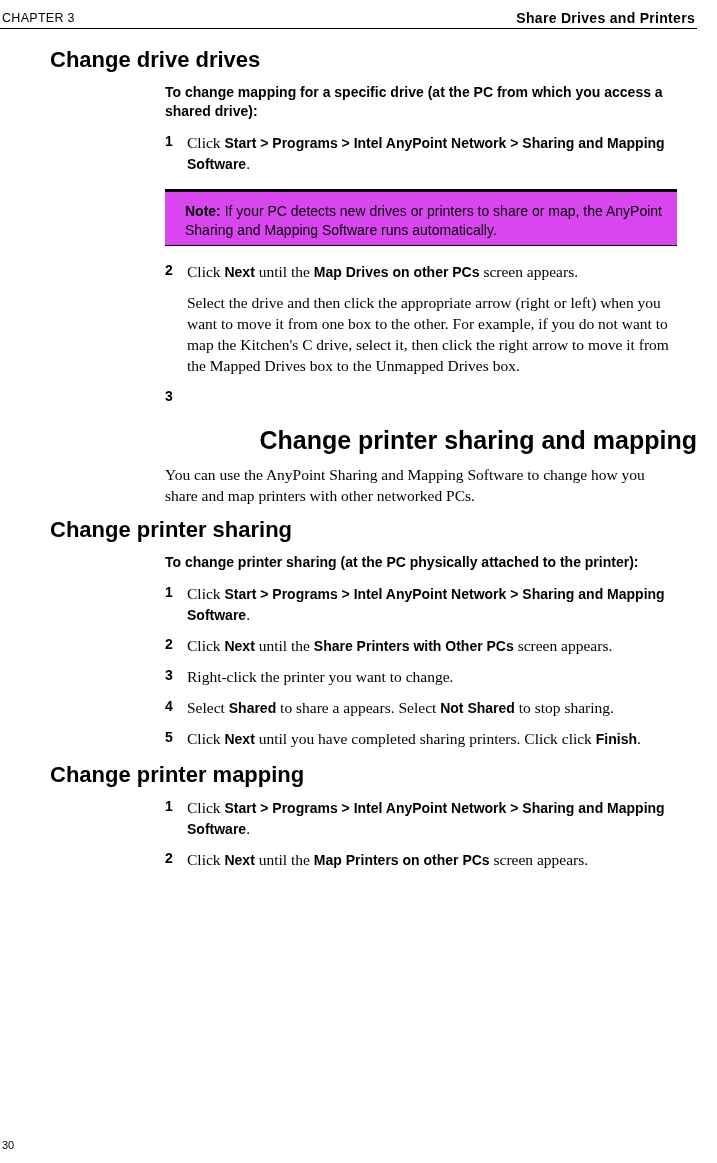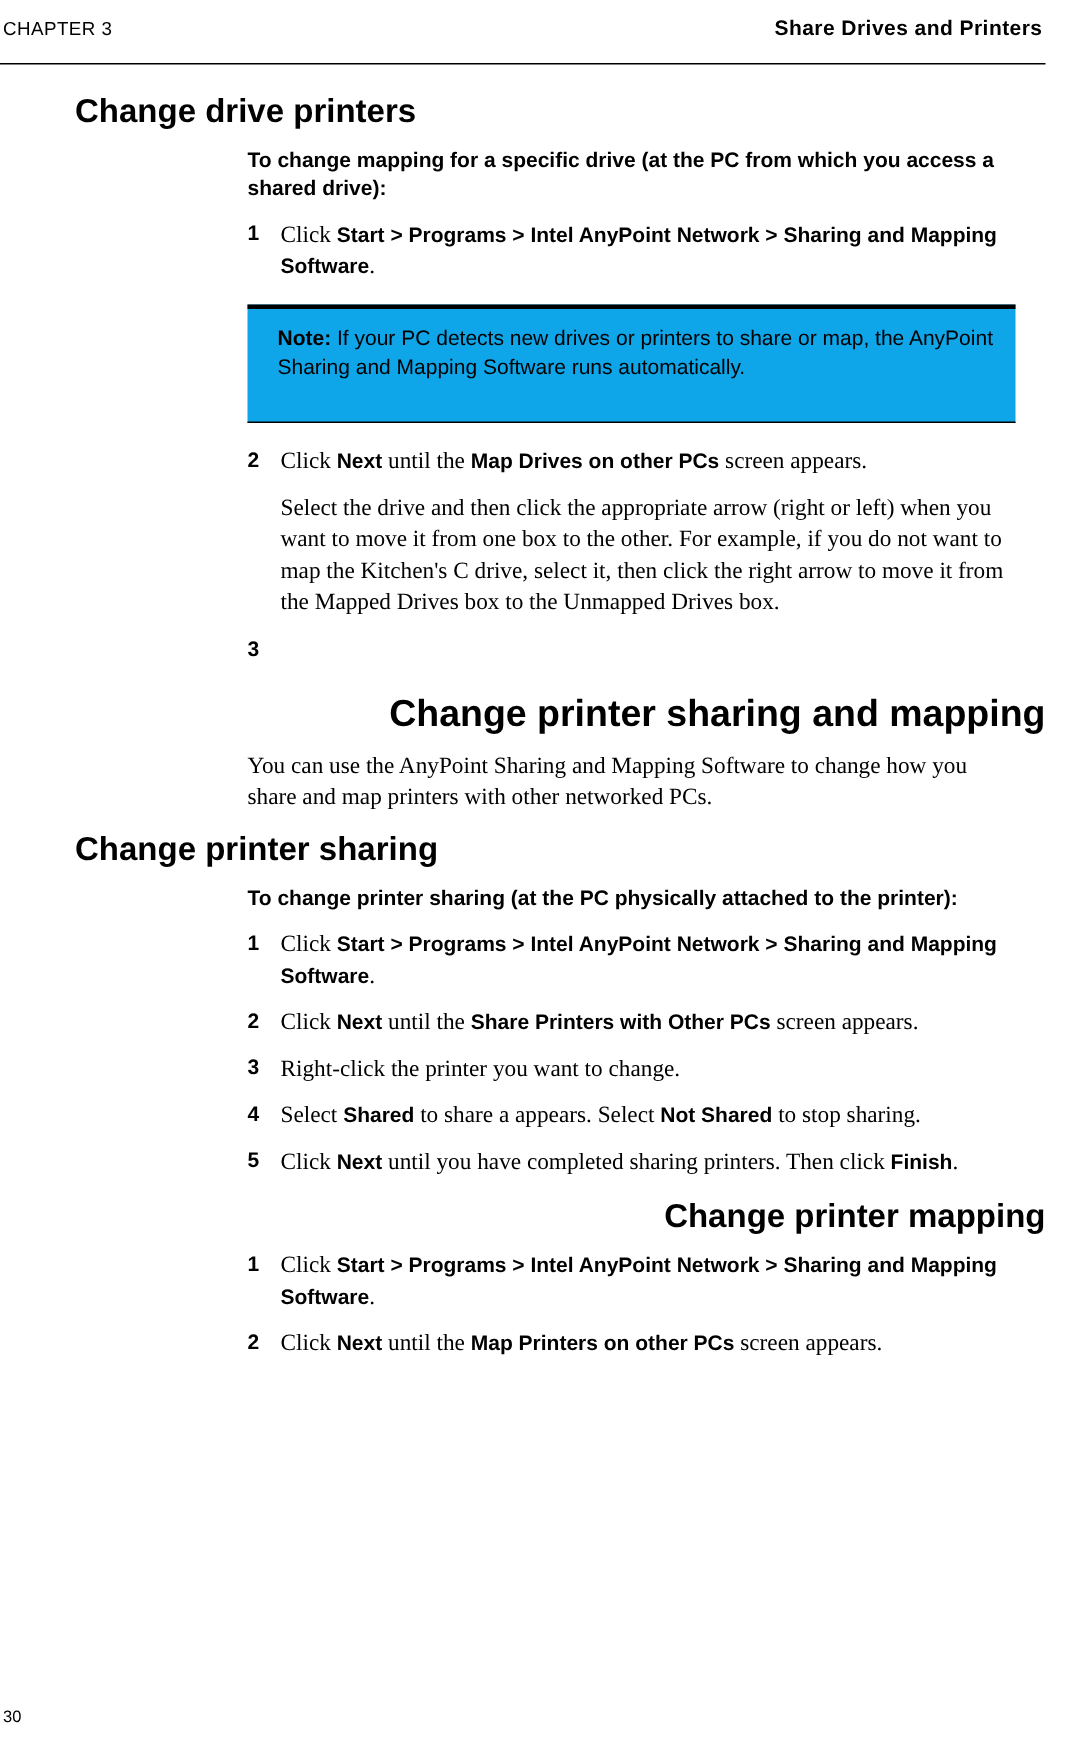--- a/index.html
+++ b/index.html
@@ -8,25 +8,25 @@
     font-size: 15px;
     color: #000;
     background: #fff;
     width: 717px;
     height: 1163px;
     position: relative;
     padding: 10px 20px 0 0;
   }
   .header-bar {
     border-bottom: 1.5px solid #000;
-    padding-bottom: 16px;
+    padding-bottom: 2px;
     margin-bottom: 18px;
     display: flex;
     justify-content: space-between;
-    align-items: flex-end;
+    align-items: center;
     padding-left: 2px;
     padding-right: 2px;
   }
   .chapter-label {
     font-family: Arial, Helvetica, sans-serif;
     font-size: 12.5px;
     letter-spacing: 0.3px;
   }
   .page-title-right {
     font-family: Arial, Helvetica, sans-serif;
@@ -77,22 +77,22 @@
     line-height: 1.35;
   }
   .step-text .bold, .para .bold {
     font-family: Arial, Helvetica, sans-serif;
     font-weight: bold;
     font-size: 14px;
   }
   .note-box {
     border-top: 3px solid #000;
     border-bottom: 1.5px solid #000;
-    background: #0ea5e9;
-    padding: 10px 14px 26px 20px;
+    background: #d946ef;
+    padding: 10px 14px 4px 20px;
     margin: 14px 0 16px 0;
     font-family: Arial, Helvetica, sans-serif;
     font-size: 14px;
     line-height: 1.4;
   }
   .note-box .note-label {
     font-weight: bold;
   }
   .para {
     font-size: 15.5px;
@@ -114,21 +114,21 @@
   }
 </style>
 </head>
 <body>
 
 <div class="header-bar">
   <span class="chapter-label">CHAPTER 3</span>
   <span class="page-title-right">Share Drives and Printers</span>
 </div>
 
-<div class="h-sub">Change drive printers</div>
+<div class="h-sub">Change drive drives</div>
 <div class="content-block">
   <div class="intro-bold">To change mapping for a specific drive (at the PC from which you access a shared drive):</div>
 
   <div class="step">
     <div class="step-num">1</div>
     <div class="step-text">
       <span>Click </span><span class="bold">Start &gt; Programs &gt; Intel AnyPoint Network &gt; Sharing and Mapping Software</span><span>.</span>
     </div>
   </div>
 
@@ -183,26 +183,26 @@
   <div class="step">
     <div class="step-num">4</div>
     <div class="step-text">
       <span>Select </span><span class="bold">Shared</span><span> to share a appears. Select </span><span class="bold">Not Shared</span><span> to stop sharing.</span>
     </div>
   </div>
 
   <div class="step">
     <div class="step-num">5</div>
     <div class="step-text">
-      <span>Click </span><span class="bold">Next</span><span> until you have completed sharing printers. Then click </span><span class="bold">Finish</span><span>.</span>
-    </div>
-  </div>
-</div>
-
-<div class="h-sub" style="margin-top:12px;text-align:right;">Change printer mapping</div>
+      <span>Click </span><span class="bold">Next</span><span> until you have completed sharing printers. Click click </span><span class="bold">Finish</span><span>.</span>
+    </div>
+  </div>
+</div>
+
+<div class="h-sub" style="margin-top:12px;">Change printer mapping</div>
 <div class="content-block">
 
   <div class="step">
     <div class="step-num">1</div>
     <div class="step-text">
       <span>Click </span><span class="bold">Start &gt; Programs &gt; Intel AnyPoint Network &gt; Sharing and Mapping Software</span><span>.</span>
     </div>
   </div>
 
   <div class="step">

